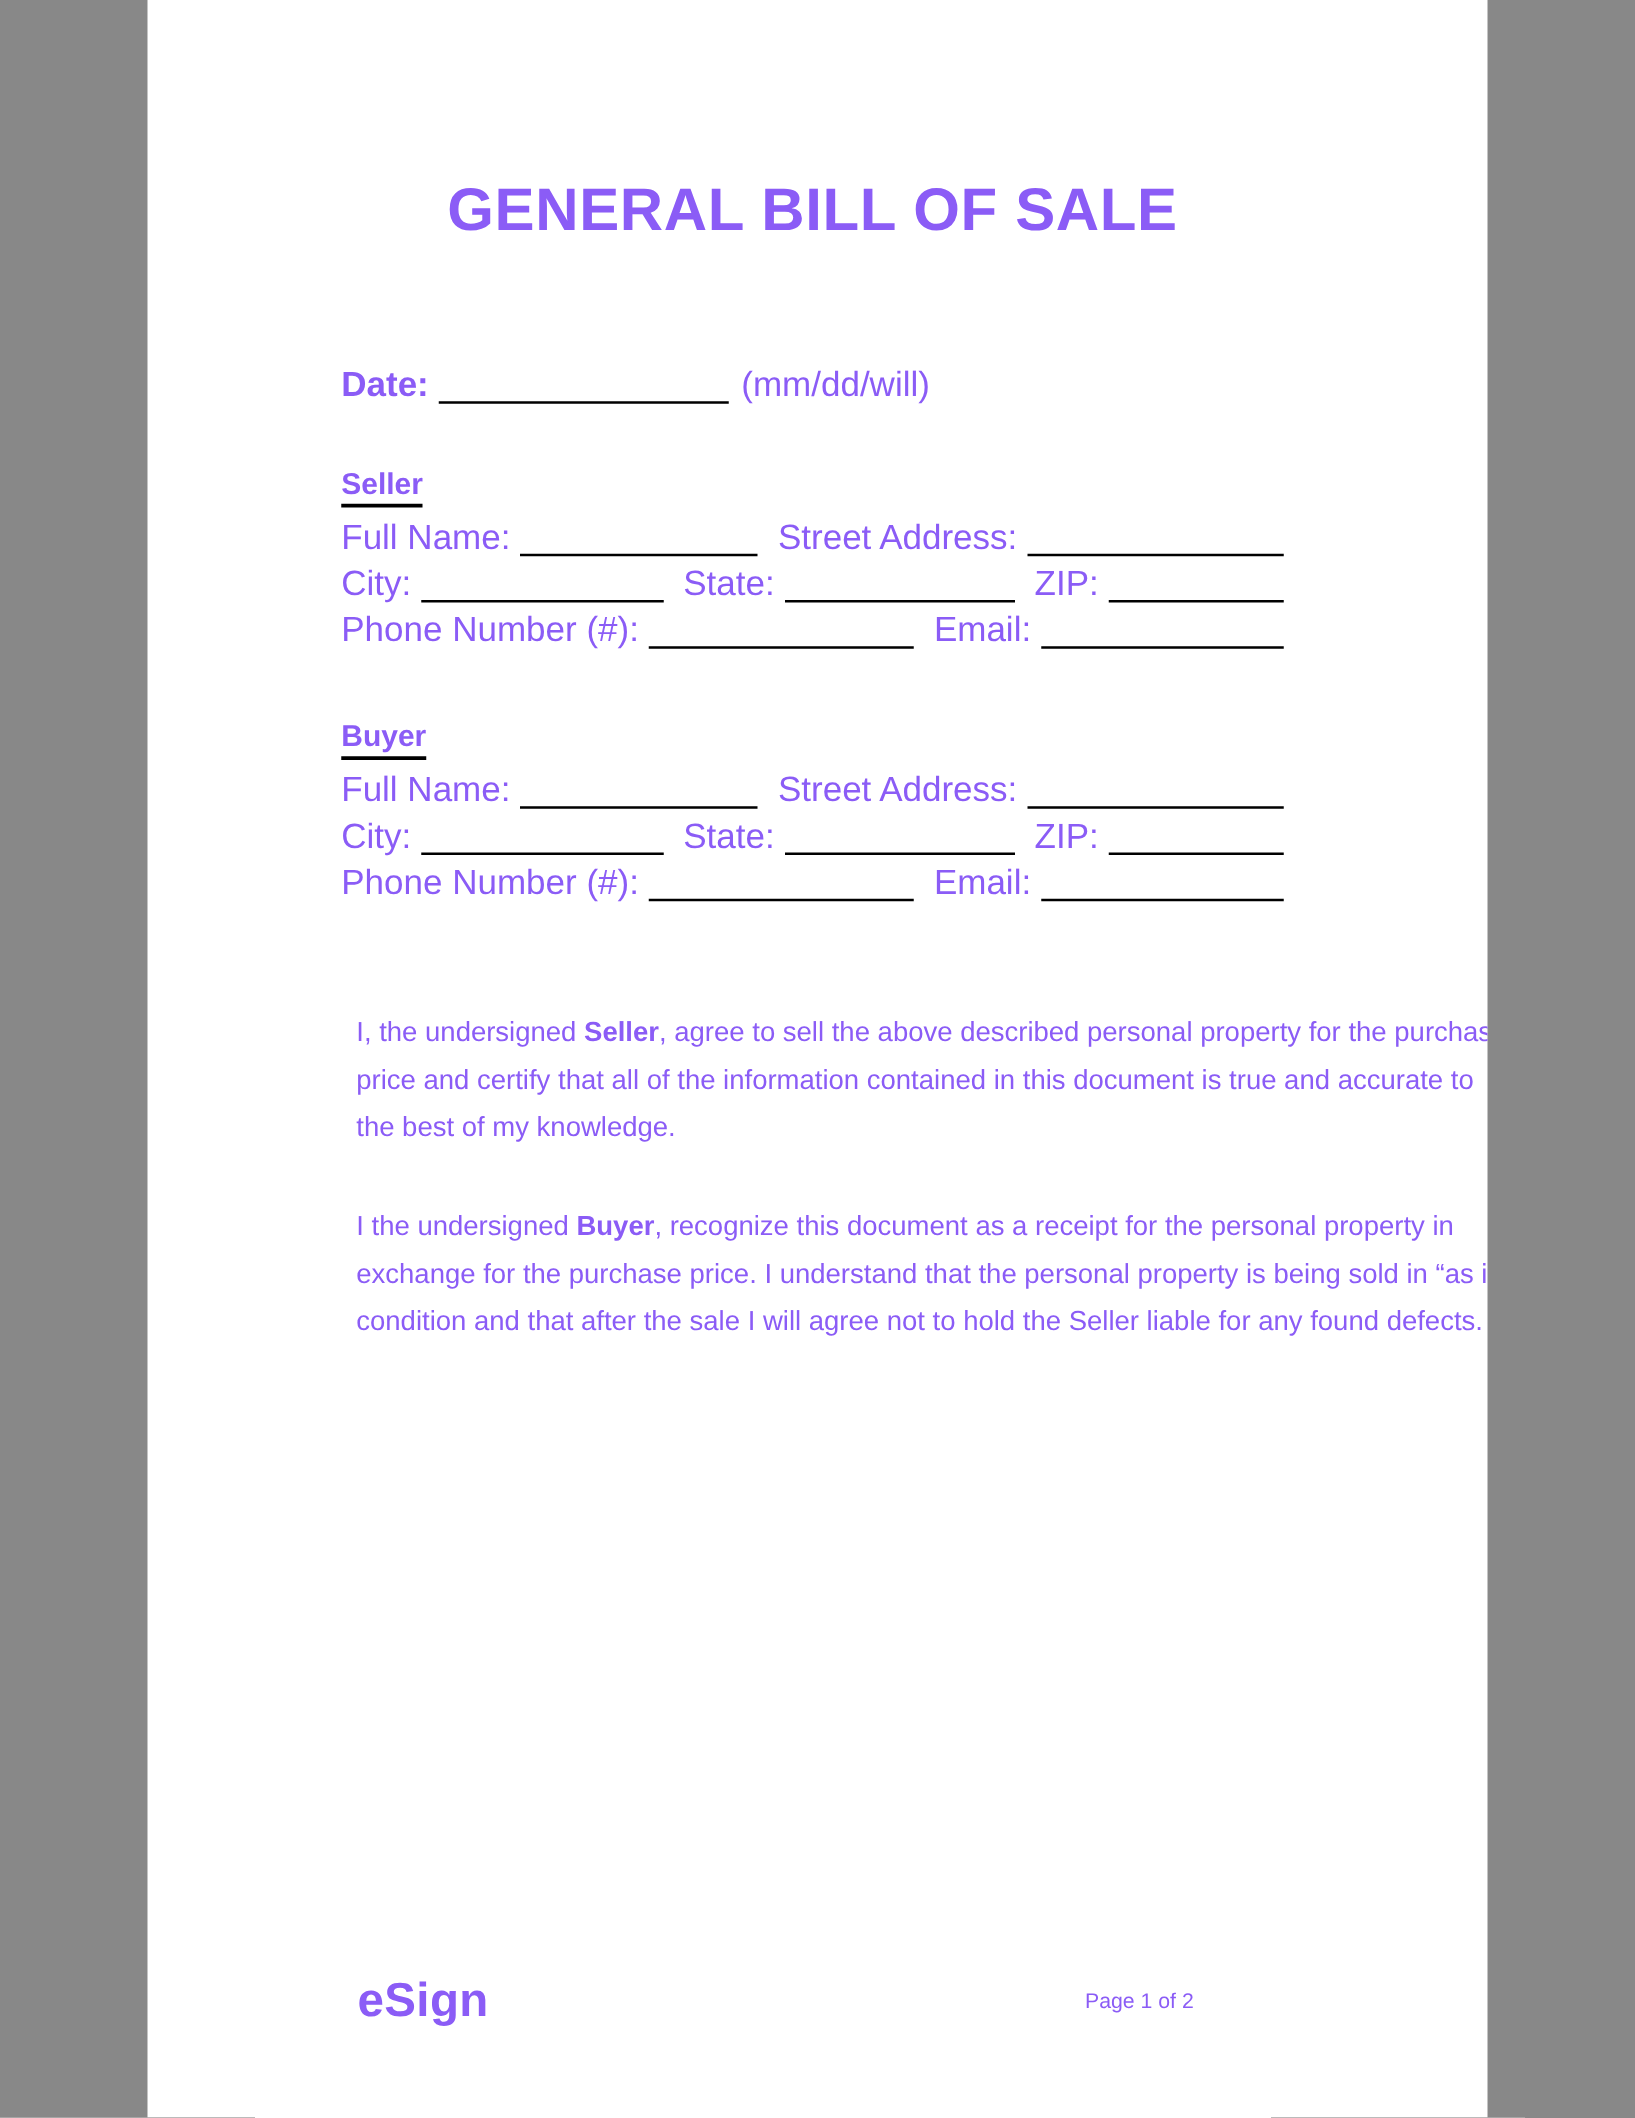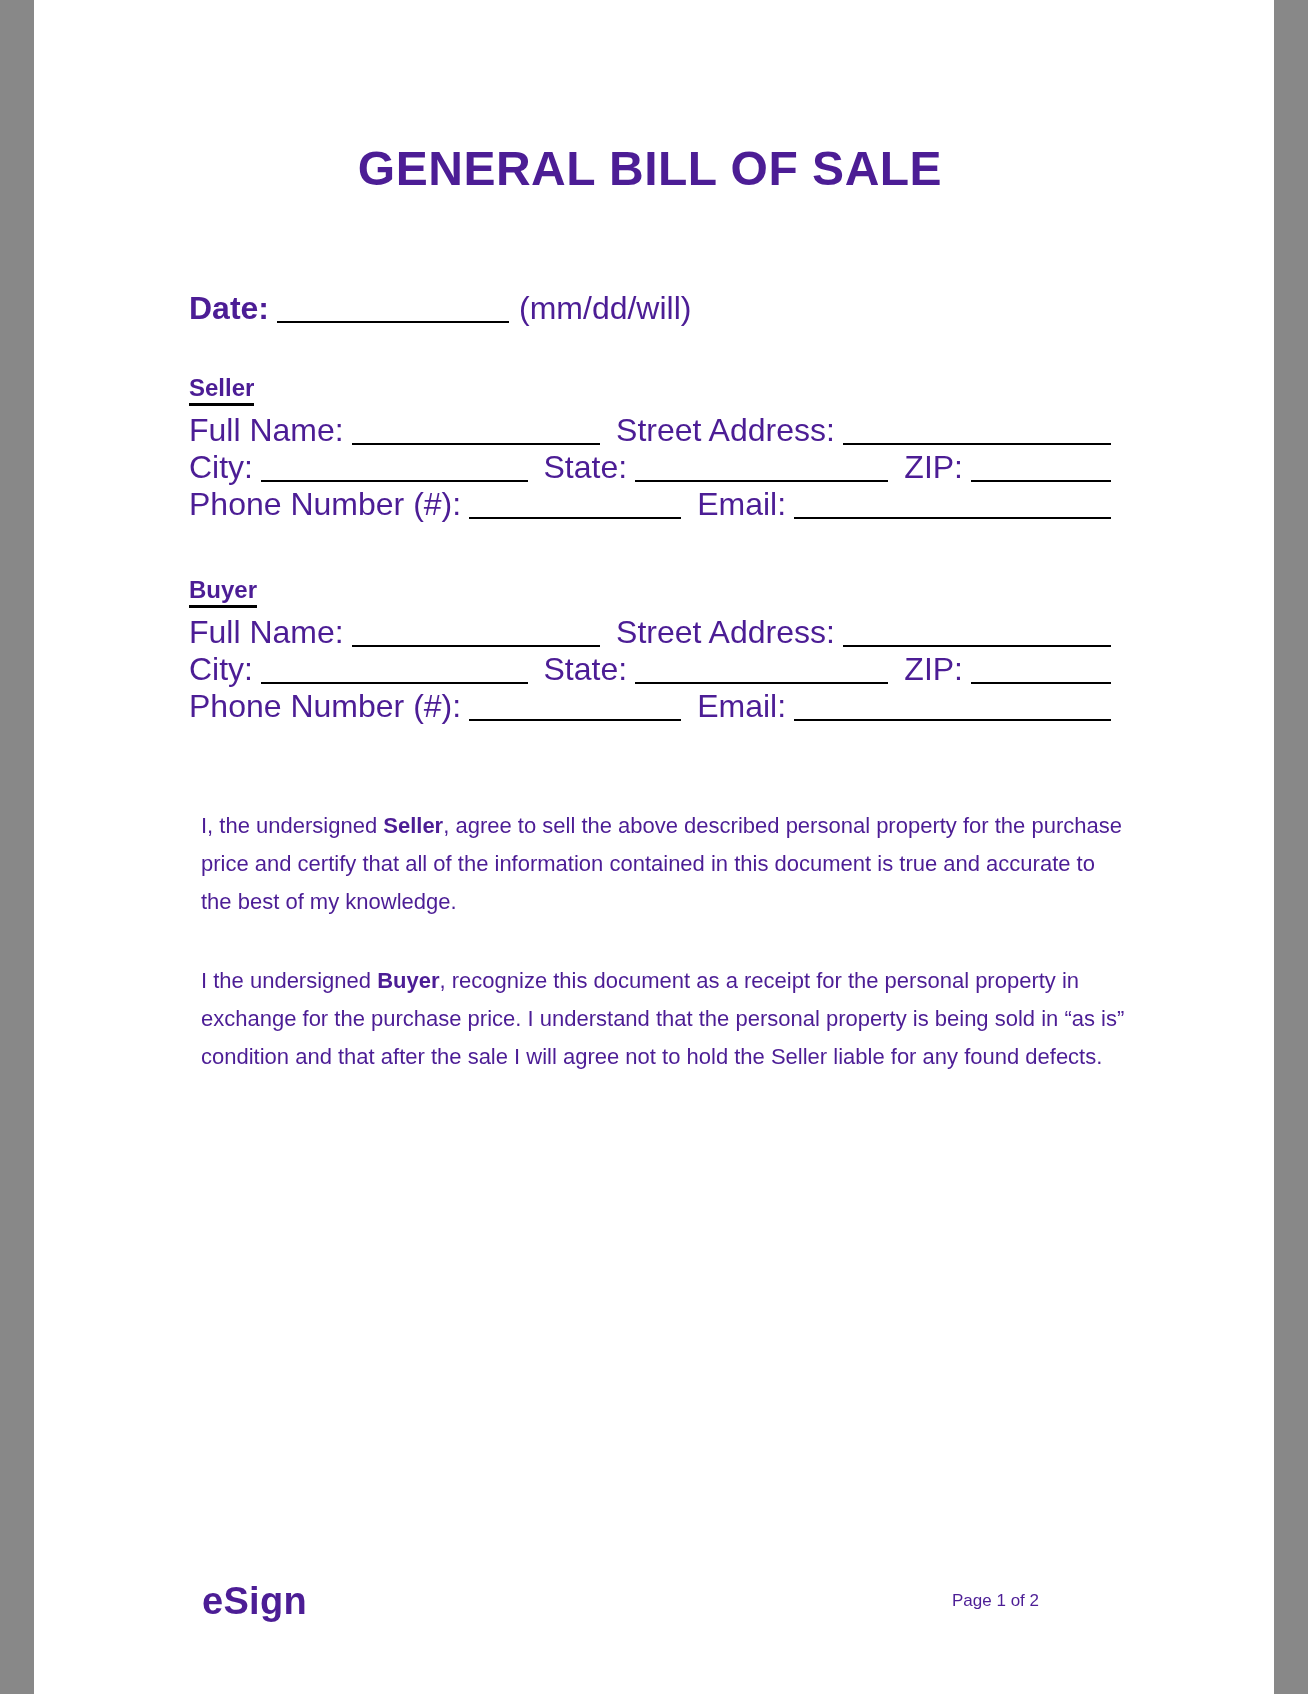--- a/index.html
+++ b/index.html
@@ -1,36 +1,36 @@
 <!DOCTYPE html>
 <html><head>
 <meta charset="utf-8">
 <style>
   html,body { margin:0; padding:0; background:#888; }
   .page {
     position:relative;
-    width:1240px; height:1694px;
+    width:1072px; height:1694px;
     margin:0 auto;
     background:#ffffff;
     font-family:"Liberation Sans","DejaVu Sans",sans-serif;
-    color:#4c1d95;
+    color:#8b5cf6;
     overflow:hidden;
   }
   .content { padding:0 163px 0 155px; }
 
   .doc-title {
     margin:0; padding-top:140px;
     text-align:center;
     font-size:48px; line-height:58px;
     font-weight:bold; letter-spacing:0.5px;
   }
 
   .frow {
     display:flex; align-items:flex-end;
-    height:37px; font-size:32px;
+    height:37px; font-size:28px;
   }
   .frow .lbl { line-height:30px; white-space:nowrap; }
   .b { font-weight:bold; }
   .fl {
     display:inline-block; height:6px;
     border-bottom:2px solid #000;
     margin-left:8px; margin-right:16px;
   }
   .fl.last { margin-right:0; }
   .g1 { flex:1 1 0; }

